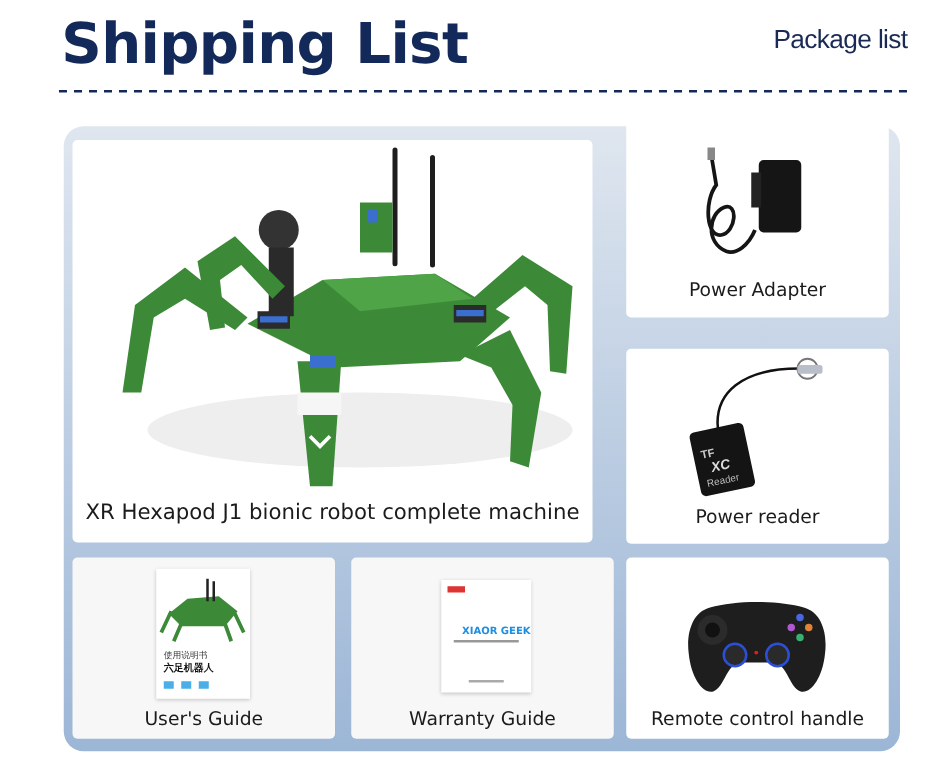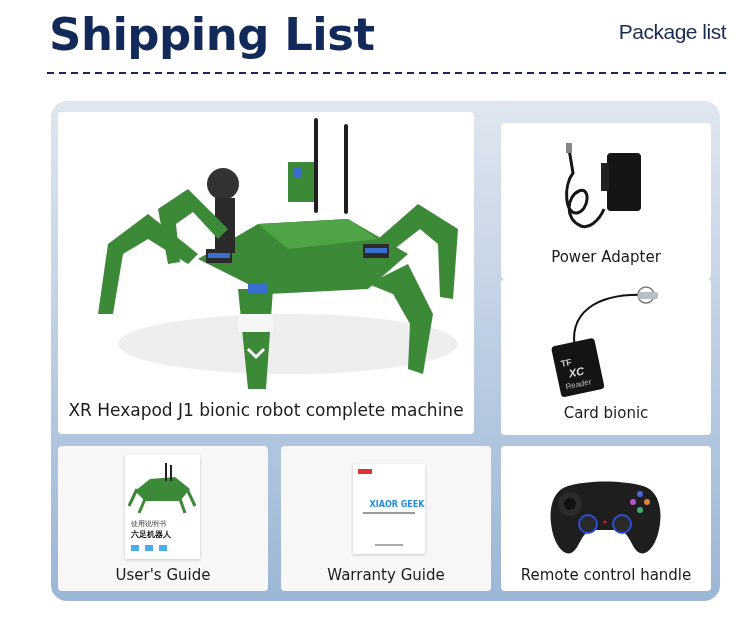--- a/index.html
+++ b/index.html
@@ -72,21 +72,21 @@
 
     <rect x="118" y="135" width="26" height="14" fill="#2b2b2b"></rect>
     <rect x="120" y="139" width="22" height="5" fill="#3a6fd0"></rect>
     <rect x="275" y="130" width="26" height="14" fill="#2b2b2b"></rect>
     <rect x="277" y="134" width="22" height="5" fill="#3a6fd0"></rect>
     <rect x="160" y="170" width="20" height="10" fill="#3a6fd0"></rect>
   </svg>
   <div class="label" style="top:288px; font-size:17px;">XR Hexapod J1  bionic robot complete machine</div>
 </div>
 
-<div class="card" style="left:501px; top:123px; width:210px; height:156px;">
+<div class="card" style="left:501px; top:98px; width:210px; height:156px;">
   <svg class="art" style="left:58px; top:18px;" width="90" height="95" viewBox="0 0 90 95">
     <rect x="48" y="12" width="34" height="58" rx="4" fill="#151515"></rect>
     <rect x="42" y="22" width="8" height="28" fill="#222"></rect>
     <path d="M45,68 C40,80 30,88 22,85 C5,78 8,55 20,50 C32,45 30,70 18,72 C6,74 4,45 14,32 L10,8" stroke="#151515" stroke-width="3" fill="none"></path>
     <rect x="7" y="2" width="6" height="10" fill="#888"></rect>
   </svg>
   <div class="label" style="top:125px;">Power Adapter</div>
 </div>
 
 <div class="card" style="left:501px; top:279px; width:210px; height:156px;">
@@ -94,21 +94,21 @@
     <path d="M30,70 C20,30 50,10 100,12" stroke="#111" stroke-width="2" fill="none"></path>
     <circle cx="100" cy="12" r="8" stroke="#777" stroke-width="1.5" fill="none"></circle>
     <rect x="92" y="9" width="20" height="7" rx="2" fill="#b8bfc8"></rect>
     <g transform="rotate(-12 35 85)">
       <rect x="10" y="58" width="44" height="52" rx="4" fill="#141414"></rect>
       <text x="16" y="80" font-family="Liberation Sans, sans-serif" font-size="9" fill="#ccc" font-weight="bold">TF</text>
       <text x="22" y="92" font-family="Liberation Sans, sans-serif" font-size="11" fill="#ddd" font-style="italic" font-weight="bold">XC</text>
       <text x="16" y="103" font-family="Liberation Sans, sans-serif" font-size="8" fill="#bbb">Reader</text>
     </g>
   </svg>
-  <div class="label" style="top:125px;">Card bionic</div>
+  <div class="label" style="top:125px;">Power reader</div>
 </div>
 
 <div class="card grey" style="left:58px; top:446px; width:210px; height:145px;">
   <div class="art" style="left:67px; top:9px; width:75px; height:104px; background:#fff; box-shadow:0 1px 3px rgba(0,0,0,0.2);">
     <svg width="75" height="55" viewBox="0 0 75 55" style="position:absolute; left:0; top:6px;">
       <path d="M10,30 L25,18 L50,16 L65,28 L55,40 L20,40 Z" fill="#3c8a37"></path>
       <path d="M12,28 L4,45 M62,28 L70,45 M20,38 L14,52 M55,38 L60,52" stroke="#3c8a37" stroke-width="3"></path>
       <rect x="40" y="2" width="2" height="18" fill="#222"></rect>
       <rect x="45" y="4" width="2" height="16" fill="#222"></rect>
     </svg>

